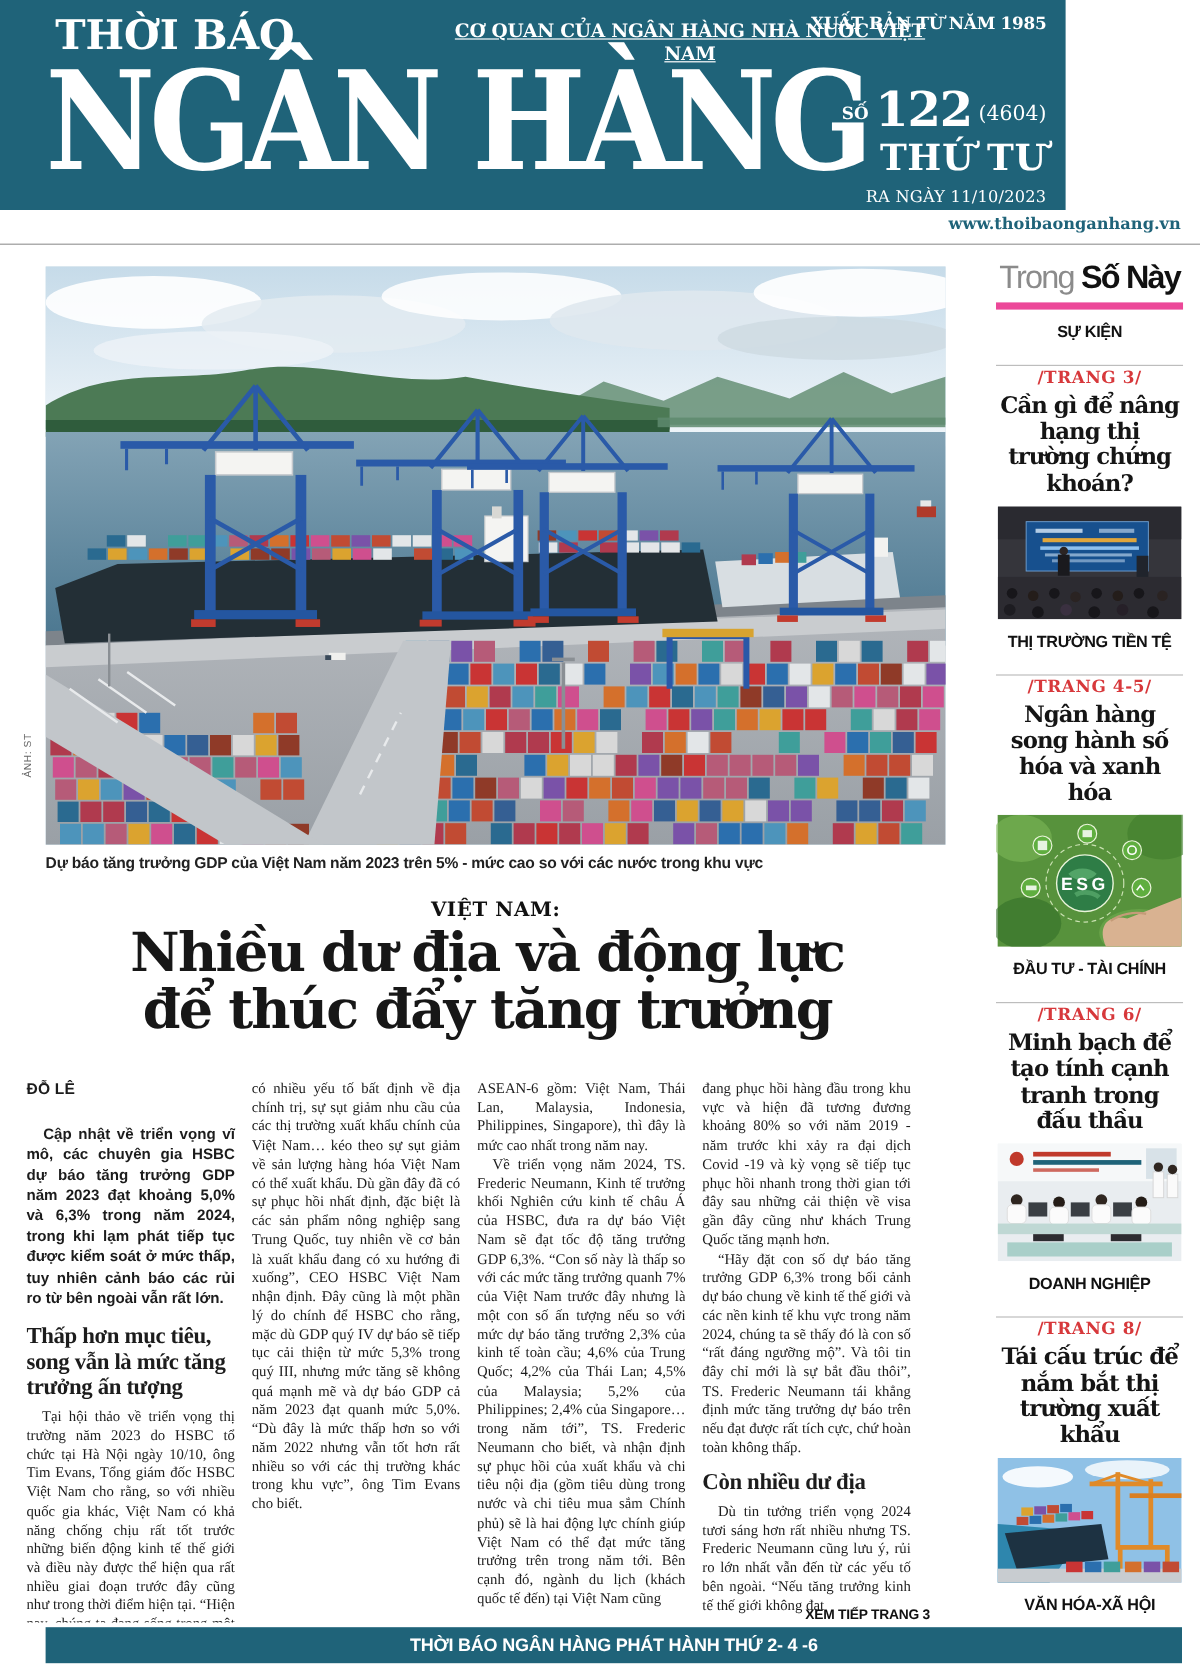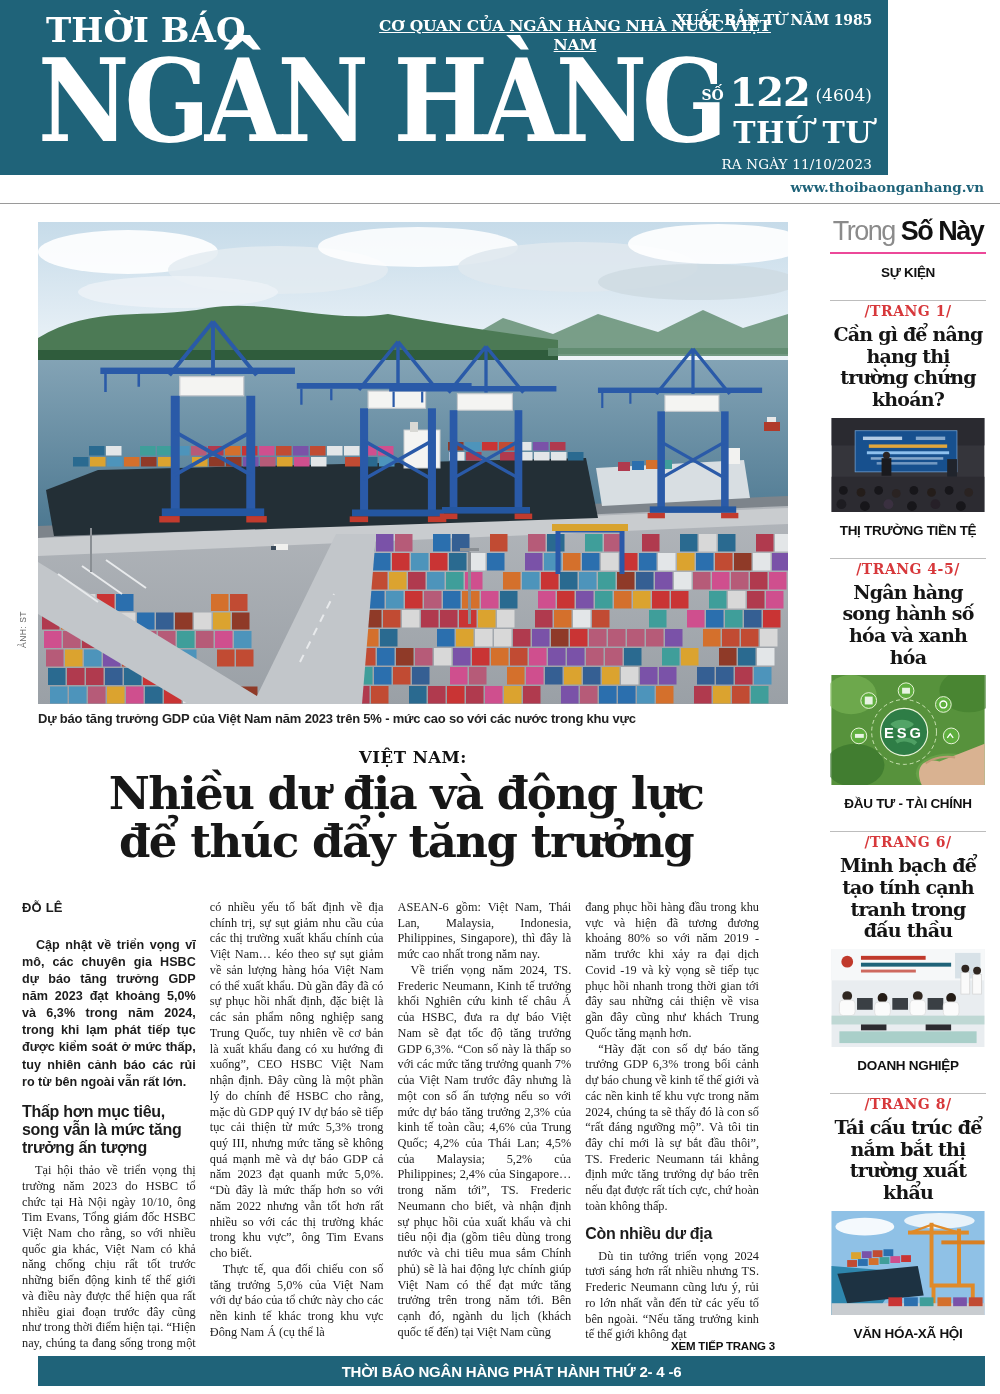--- a/index.html
+++ b/index.html
@@ -26,28 +26,28 @@
   .photo-credit{position:absolute;left:18px;top:648px;transform:rotate(-90deg);transform-origin:left top;font-size:8.5px;color:#666;letter-spacing:0.5px;}
   .photo-caption{position:absolute;left:38px;top:711px;width:750px;font-weight:bold;font-size:13px;letter-spacing:-0.2px;color:#222;}
 
   
   .kicker{position:absolute;left:38px;top:748px;width:750px;text-align:center;font-family:"DejaVu Serif",serif;font-weight:bold;font-size:16.5px;letter-spacing:0.5px;}
   .headline{position:absolute;left:0px;top:770px;width:812px;text-align:center;font-family:"DejaVu Serif",serif;font-weight:bold;font-size:45px;line-height:1.06;letter-spacing:-1.5px;color:#171717;}
   .columns{position:absolute;left:22px;top:900px;width:737px;height:452px;display:flex;gap:14px;overflow:hidden;}
   .col{width:174px;overflow:hidden;font-family:"Liberation Serif",serif;font-size:12.3px;line-height:1.28;text-align:justify;color:#1c1c1c;}
   .byline{font-family:"Liberation Sans",sans-serif;font-weight:bold;font-size:13px;letter-spacing:0.2px;}
   .lead{margin-top:20px;font-family:"Liberation Sans",sans-serif;font-weight:bold;font-size:12.6px;line-height:1.36;text-indent:14px;}
-  .subhead{margin-top:10px;margin-bottom:6px;font-family:Liberation Sans, sans-serif;font-weight:bold;font-size:16px;line-height:1.12;text-align:left;letter-spacing:-0.3px;}
+  .subhead{margin-top:10px;margin-bottom:6px;font-family:Liberation Serif, serif;font-weight:bold;font-size:19px;line-height:1.12;text-align:left;letter-spacing:-0.3px;}
   .para{margin:0;text-indent:13px;}
   .cont{margin:0;text-indent:0;}
   .continued{position:absolute;left:560px;top:1340px;width:215px;text-align:right;font-weight:bold;font-size:11.5px;letter-spacing:-0.2px;}
 
   
   .sidebar{position:absolute;left:830px;top:216px;width:156px;height:1132px;overflow:hidden;}
-  .sb-title{text-align:center;font-size:27px;letter-spacing:-1.5px;border-bottom:2px solid #ec4899;padding-bottom:5px;}
+  .sb-title{text-align:center;font-size:27px;letter-spacing:-1.5px;border-bottom:6px solid #ec4899;padding-bottom:5px;}
   .sb-title .light{color:#8b8b8b;font-weight:normal;}
   .sb-title .bold{color:#111;font-weight:bold;}
   .sb-sec{margin-top:11px;}
   .sb-cat{text-align:center;font-weight:bold;font-size:13.5px;letter-spacing:-0.3px;padding-bottom:20px;border-bottom:1px solid #bdbdbd;}
   .sb-page{text-align:center;font-family:"DejaVu Serif",serif;font-weight:bold;font-size:14px;color:#d7383b;margin-top:2px;letter-spacing:0.5px;}
   .sb-head{text-align:center;font-family:"DejaVu Serif",serif;font-weight:bold;font-size:19px;line-height:1.14;letter-spacing:-0.8px;margin:5px 0 7px 0;color:#151515;}
   .sb-kicker{text-align:center;font-weight:bold;font-size:11px;line-height:1.2;color:#0f766e;margin:5px 0 1px 0;letter-spacing:-0.2px;}
   .sb-img{display:block;width:156px;}
 
   
@@ -465,21 +465,20 @@
 
 <div class="columns">
   <div class="col">
     <div class="byline">ĐỖ LÊ</div>
     <p class="lead">Cập nhật về triển vọng vĩ mô, các chuyên gia HSBC dự báo tăng trưởng GDP năm 2023 đạt khoảng 5,0% và 6,3% trong năm 2024, trong khi lạm phát tiếp tục được kiểm soát ở mức thấp, tuy nhiên cảnh báo các rủi ro từ bên ngoài vẫn rất lớn.</p>
     <div class="subhead">Thấp hơn mục tiêu, song vẫn là mức tăng trưởng ấn tượng</div>
     <p class="para">Tại hội thảo về triển vọng thị trường năm 2023 do HSBC tổ chức tại Hà Nội ngày 10/10, ông Tim Evans, Tổng giám đốc HSBC Việt Nam cho rằng, so với nhiều quốc gia khác, Việt Nam có khả năng chống chịu rất tốt trước những biến động kinh tế thế giới và điều này được thể hiện qua rất nhiều giai đoạn trước đây cũng như trong thời điểm hiện tại. “Hiện nay, chúng ta đang sống trong một thế giới</p>
   </div>
   <div class="col">
     <p class="cont">có nhiều yếu tố bất định về địa chính trị, sự sụt giảm nhu cầu của các thị trường xuất khẩu chính của Việt Nam… kéo theo sự sụt giảm về sản lượng hàng hóa Việt Nam có thể xuất khẩu. Dù gần đây đã có sự phục hồi nhất định, đặc biệt là các sản phẩm nông nghiệp sang Trung Quốc, tuy nhiên về cơ bản là xuất khẩu đang có xu hướng đi xuống”, CEO HSBC Việt Nam nhận định. Đây cũng là một phần lý do chính để HSBC cho rằng, mặc dù GDP quý IV dự báo sẽ tiếp tục cải thiện từ mức 5,3% trong quý III, nhưng mức tăng sẽ không quá mạnh mẽ và dự báo GDP cả năm 2023 đạt quanh mức 5,0%. “Dù đây là mức thấp hơn so với năm 2022 nhưng vẫn tốt hơn rất nhiều so với các thị trường khác trong khu vực”, ông Tim Evans cho biết.</p>
-    <p class="para">Thực tế, qua đối chiếu con số tăng trưởng 5,0% của Việt Nam với dự báo của tổ chức này cho các nền kinh tế khác trong khu vực Đông Nam Á (cụ thể là</p>
   </div>
   <div class="col">
     <p class="cont">ASEAN-6 gồm: Việt Nam, Thái Lan, Malaysia, Indonesia, Philippines, Singapore), thì đây là mức cao nhất trong năm nay.</p>
     <p class="para">Về triển vọng năm 2024, TS. Frederic Neumann, Kinh tế trưởng khối Nghiên cứu kinh tế châu Á của HSBC, đưa ra dự báo Việt Nam sẽ đạt tốc độ tăng trưởng GDP 6,3%. “Con số này là thấp so với các mức tăng trưởng quanh 7% của Việt Nam trước đây nhưng là một con số ấn tượng nếu so với mức dự báo tăng trưởng 2,3% của kinh tế toàn cầu; 4,6% của Trung Quốc; 4,2% của Thái Lan; 4,5% của Malaysia; 5,2% của Philippines; 2,4% của Singapore… trong năm tới”, TS. Frederic Neumann cho biết, và nhận định sự phục hồi của xuất khẩu và chi tiêu nội địa (gồm tiêu dùng trong nước và chi tiêu mua sắm Chính phủ) sẽ là hai động lực chính giúp Việt Nam có thể đạt mức tăng trưởng trên trong năm tới. Bên cạnh đó, ngành du lịch (khách quốc tế đến) tại Việt Nam cũng</p>
   </div>
   <div class="col">
     <p class="cont">đang phục hồi hàng đầu trong khu vực và hiện đã tương đương khoảng 80% so với năm 2019 - năm trước khi xảy ra đại dịch Covid -19 và kỳ vọng sẽ tiếp tục phục hồi nhanh trong thời gian tới đây sau những cải thiện về visa gần đây cũng như khách Trung Quốc tăng mạnh hơn.</p>
     <p class="para">“Hãy đặt con số dự báo tăng trưởng GDP 6,3% trong bối cảnh dự báo chung về kinh tế thế giới và các nền kinh tế khu vực trong năm 2024, chúng ta sẽ thấy đó là con số “rất đáng ngưỡng mộ”. Và tôi tin đây chỉ mới là sự bắt đầu thôi”, TS. Frederic Neumann tái khẳng định mức tăng trưởng dự báo trên nếu đạt được rất tích cực, chứ hoàn toàn không thấp.</p>
     <div class="subhead">Còn nhiều dư địa</div>
     <p class="para">Dù tin tưởng triển vọng 2024 tươi sáng hơn rất nhiều nhưng TS. Frederic Neumann cũng lưu ý, rủi ro lớn nhất vẫn đến từ các yếu tố bên ngoài. “Nếu tăng trưởng kinh tế thế giới không đạt</p>
@@ -488,21 +487,21 @@
 <div class="continued">XEM TIẾP TRANG 3</div>
 
 <div class="sidebar">
   <div class="sb-title">
     <span class="light">Trong</span>
     <span class="bold">Số Này</span>
   </div>
 
   <div class="sb-sec">
     <div class="sb-cat">SỰ KIỆN</div>
-    <div class="sb-page">/TRANG 1/</div>
+    <div class="sb-page">/TRANG 3/</div>
     <div class="sb-head">Cần gì để nâng hạng thị trường chứng khoán?</div>
     <svg class="sb-img" viewBox="0 0 156 96" height="94">
       <rect width="156" height="96" fill="#35353b"></rect>
       <rect width="156" height="28" fill="#2a2a30"></rect>
       <rect x="24" y="13" width="104" height="42" fill="#17508e" stroke="#6f9fd0" stroke-width="0.8"></rect>
       <rect x="32" y="19" width="40" height="3.5" fill="#cfe2f5" opacity="0.85"></rect>
       <rect x="86" y="19" width="30" height="3.5" fill="#cfe2f5" opacity="0.6"></rect>
       <rect x="38" y="27" width="80" height="3.5" fill="#e0a63c"></rect>
       <rect x="36" y="34" width="84" height="3" fill="#8fc1ee"></rect>
       <rect x="40" y="40" width="74" height="2.6" fill="#cfe2f5" opacity="0.6"></rect>

